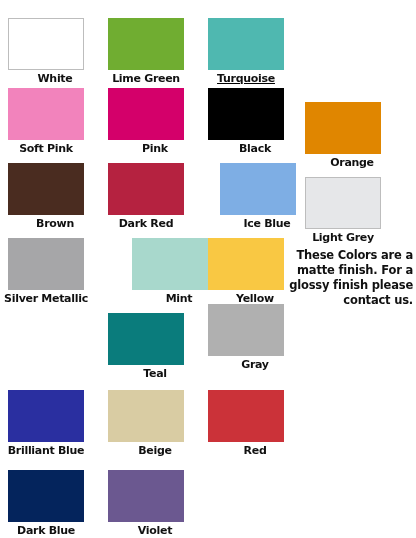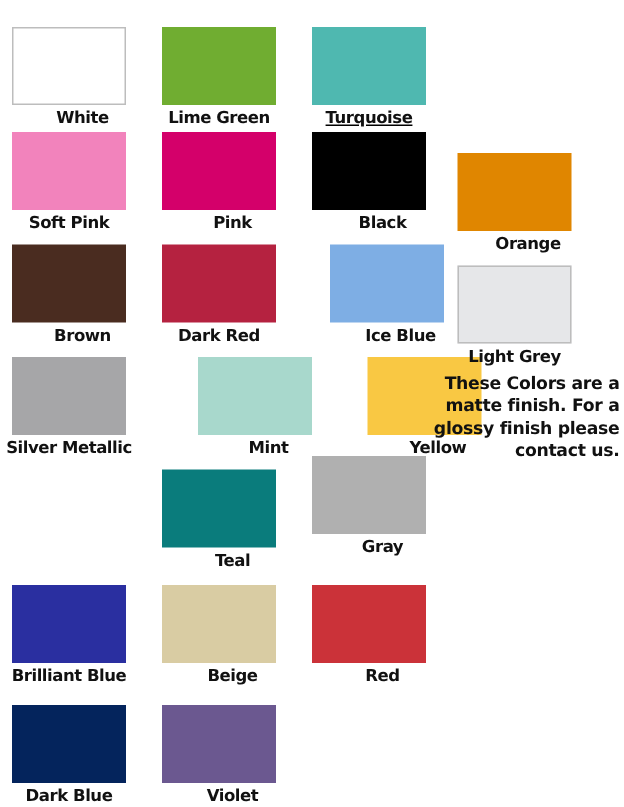--- a/index.html
+++ b/index.html
@@ -104,21 +104,21 @@
       <span class="swatch-label">Ice Blue</span>
     </div>
     <div class="swatch-cell" style="left: 8px; top: 238px;">
       <div class="swatch" title="Silver Metallic" style="background: rgb(166, 166, 168);"></div>
       <span class="swatch-label wide">Silver Metallic</span>
     </div>
     <div class="swatch-cell" style="left: 108px; top: 238px; padding-left: 24px;">
       <div class="swatch" title="Mint" style="background: rgb(168, 216, 204);"></div>
       <span class="swatch-label">Mint</span>
     </div>
-    <div class="swatch-cell" style="left: 208px; top: 238px; padding-left: 37px;">
+    <div class="swatch-cell" style="left: 208px; top: 238px;">
       <div class="swatch" title="Yellow" style="background: rgb(249, 200, 67);"></div>
       <span class="swatch-label">Yellow</span>
     </div>
     <div class="swatch-cell" style="left: 108px; top: 313px;">
       <div class="swatch" title="Teal" style="background: rgb(10, 124, 124);"></div>
       <span class="swatch-label">Teal</span>
     </div>
     <div class="swatch-cell" style="left: 208px; top: 304px;">
       <div class="swatch" title="Gray" style="background: rgb(176, 176, 176);"></div>
       <span class="swatch-label">Gray</span>

